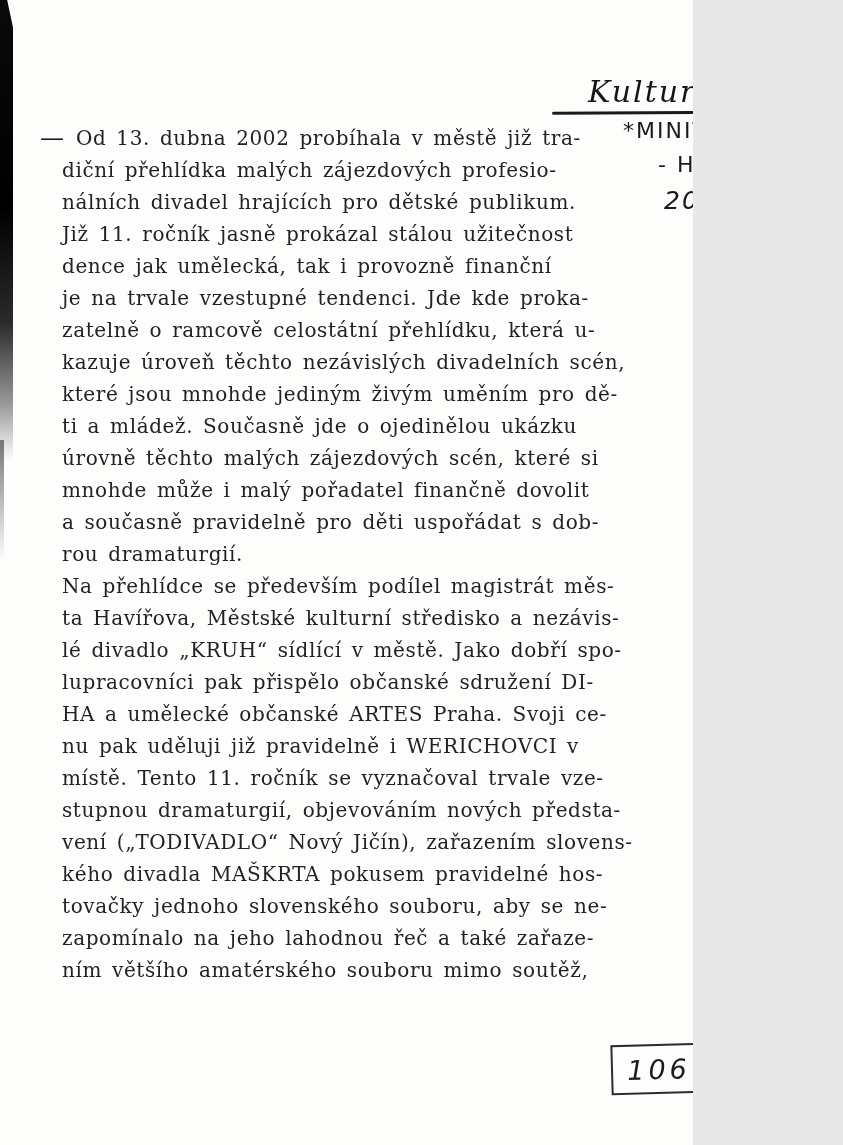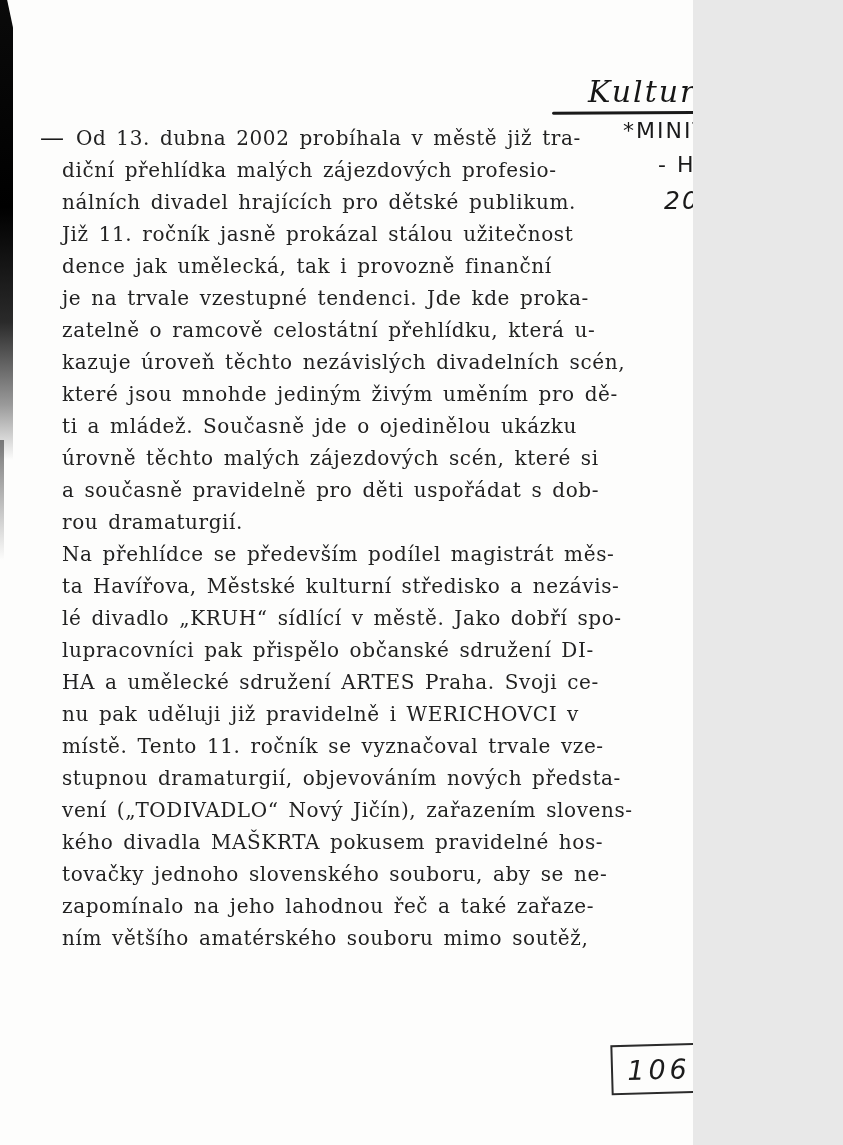--- a/index.html
+++ b/index.html
@@ -140,27 +140,28 @@
     <div class="hw-line">diční přehlídka malých zájezdových profesio-</div>
     <div class="hw-line">nálních divadel hrajících pro dětské publikum.</div>
     <div class="hw-line">Již 11. ročník jasně prokázal stálou užitečnost</div>
     <div class="hw-line">dence jak umělecká, tak i provozně finanční</div>
     <div class="hw-line">je na trvale vzestupné tendenci. Jde kde proka-</div>
     <div class="hw-line">zatelně o ramcově celostátní přehlídku, která u-</div>
     <div class="hw-line">kazuje úroveň těchto nezávislých divadelních scén,</div>
     <div class="hw-line">které jsou mnohde jediným živým uměním pro dě-</div>
     <div class="hw-line">ti a mládež. Současně jde o ojedinělou ukázku</div>
     <div class="hw-line">úrovně těchto malých zájezdových scén, které si</div>
+    <div class="hw-line">mnohde může i malý pořadatel finančně dovolit</div>
     <div class="hw-line">a současně pravidelně pro děti uspořádat s dob-</div>
     <div class="hw-line">rou dramaturgií.</div>
     <div class="hw-line">Na přehlídce se především podílel magistrát měs-</div>
     <div class="hw-line">ta Havířova, Městské kulturní středisko a nezávis-</div>
     <div class="hw-line">lé divadlo „KRUH“ sídlící v městě. Jako dobří spo-</div>
     <div class="hw-line">lupracovníci pak přispělo občanské sdružení DI-</div>
-    <div class="hw-line">HA a umělecké sdružení ARTES Praha. Svoji ce-</div>
+    <div class="hw-line">HA a umělecké občanské ARTES Praha. Svoji ce-</div>
     <div class="hw-line">nu pak uděluji již pravidelně i WERICHOVCI v</div>
     <div class="hw-line">místě. Tento 11. ročník se vyznačoval trvale vze-</div>
     <div class="hw-line">stupnou dramaturgií, objevováním nových předsta-</div>
     <div class="hw-line">vení („TODIVADLO“ Nový Jičín), zařazením slovens-</div>
     <div class="hw-line">kého divadla MAŠKRTA pokusem pravidelné hos-</div>
     <div class="hw-line">tovačky jednoho slovenského souboru, aby se ne-</div>
     <div class="hw-line">zapomínalo na jeho lahodnou řeč a také zařaze-</div>
     <div class="hw-line">ním většího amatérského souboru mimo soutěž,</div>
   </div>
 

